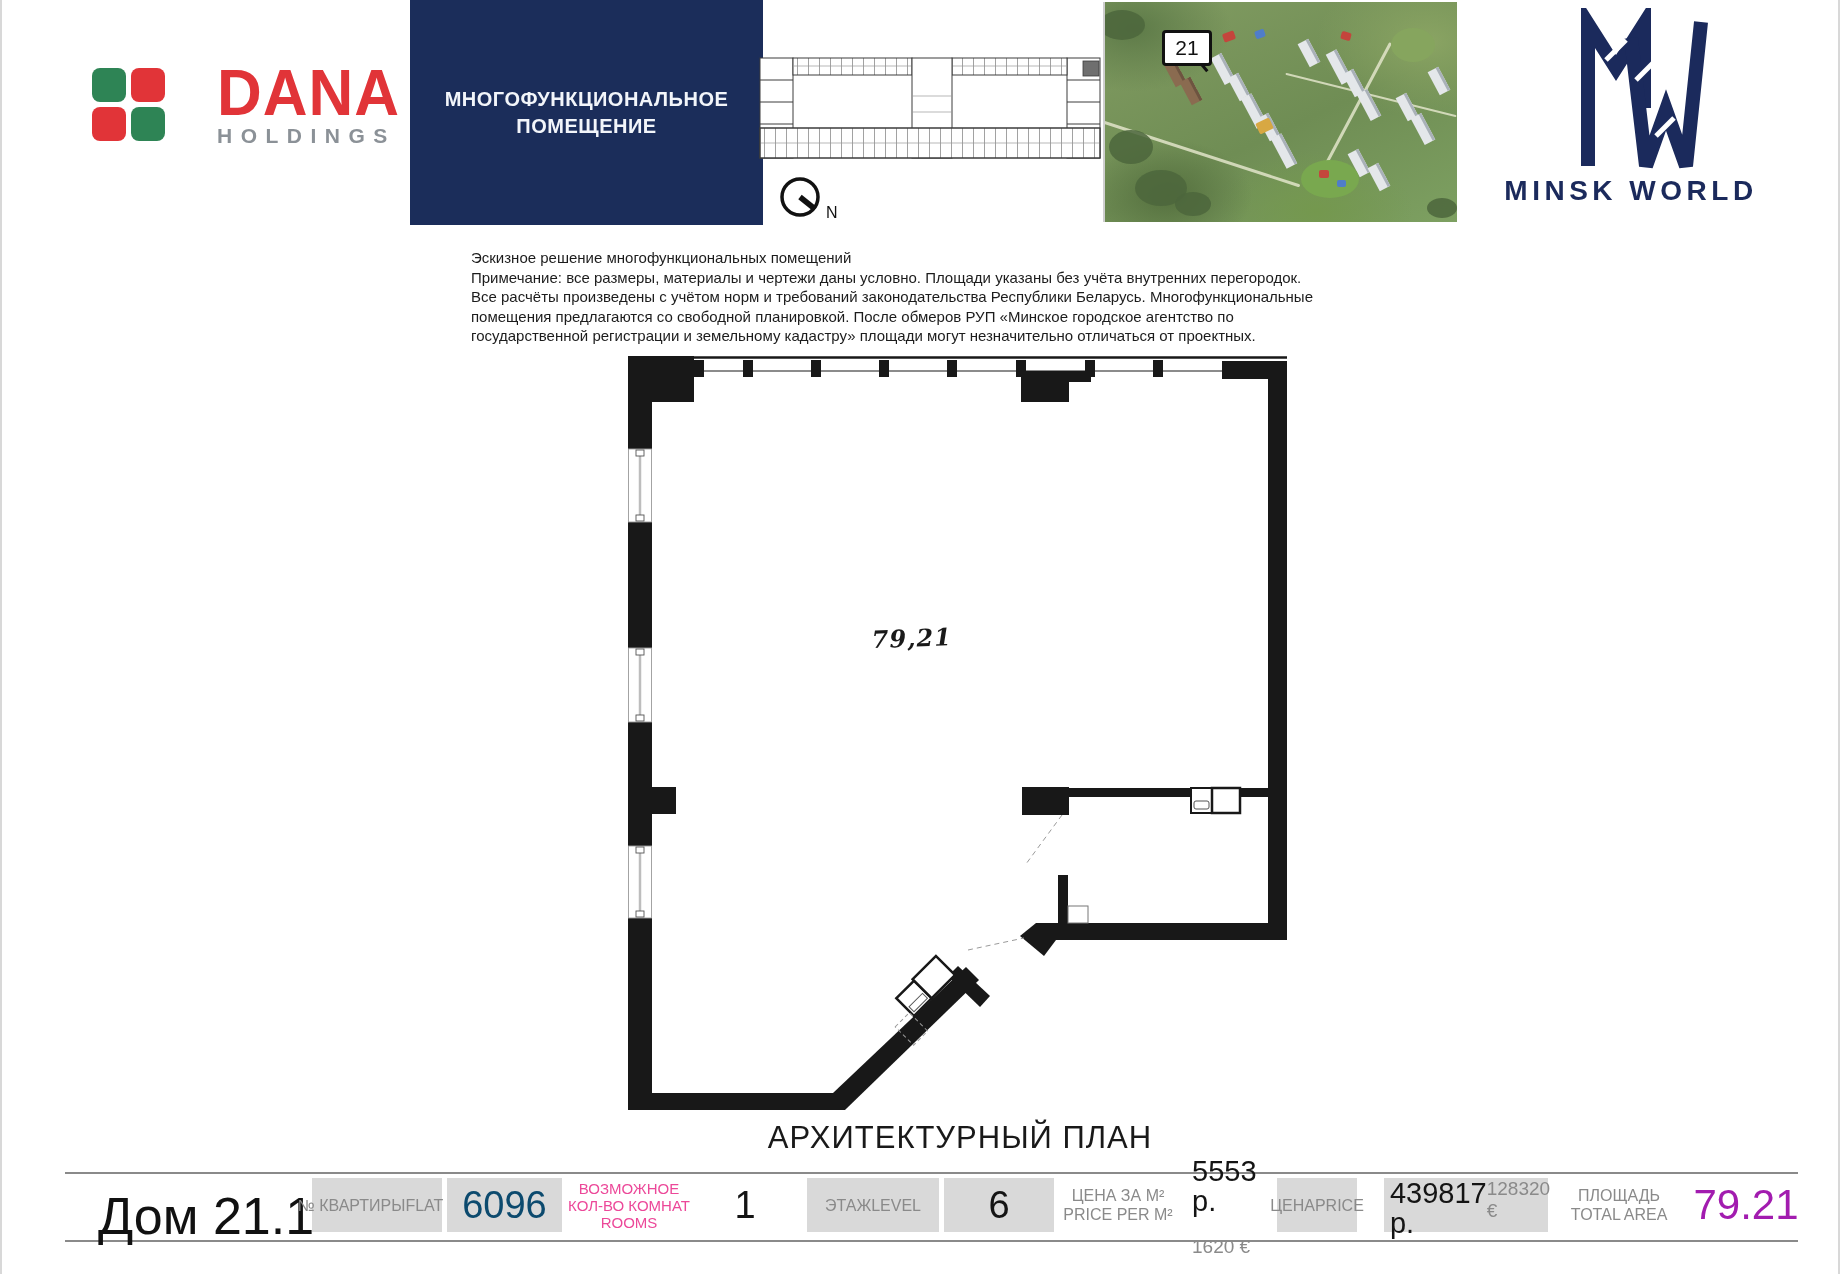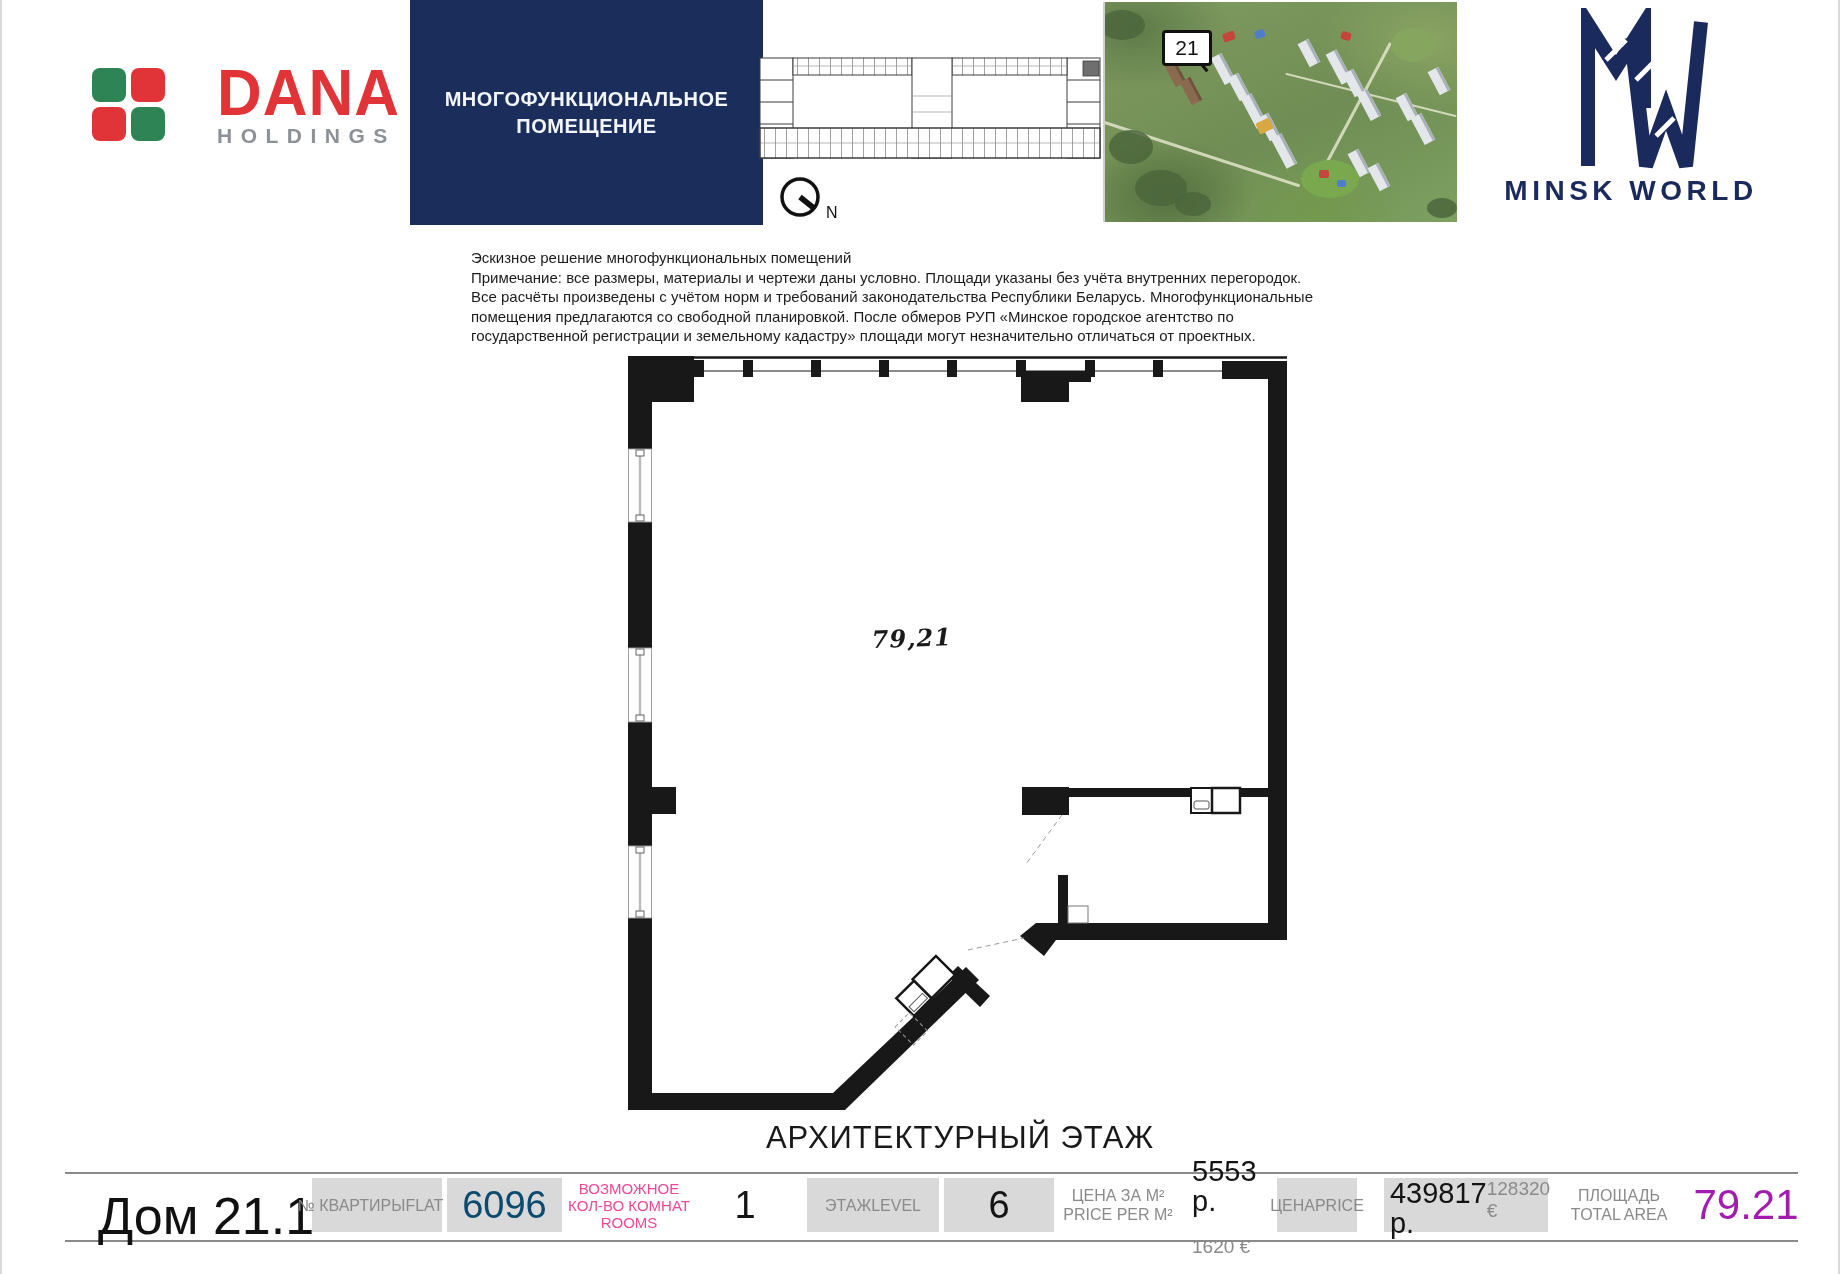--- a/index.html
+++ b/index.html
@@ -273,21 +273,21 @@
     </g>
 
     <g stroke="#9a9a9a" stroke-width="1" stroke-dasharray="5 4">
       <line x1="968" y1="950" x2="1024" y2="938"></line>
       <line x1="1062" y1="815" x2="1026" y2="864"></line>
     </g>
 
     <text x="872" y="648" font-family="DejaVu Serif, serif" font-style="italic" font-weight="600" font-size="24" fill="#1a1a1a" letter-spacing="1" transform="rotate(-2 872 648)">79,21</text>
   </svg>
 
-  <div id="plan-title" class="abs">АРХИТЕКТУРНЫЙ ЭТАЖ</div>
+  <div id="plan-title" class="abs">АРХИТЕКТУРНЫЙ ПЛАН</div>
 
   <div class="rule abs" style="top:1172px;"></div>
   <div class="rule abs" style="top:1240px;"></div>
 
   <div id="house" class="abs">Дом 21.1</div>
 
   <div class="fbox abs" style="left:312px;width:130px;">
     <div class="lab">№ КВАРТИРЫ</div>
     <div class="lab">FLAT #</div>
   </div>

